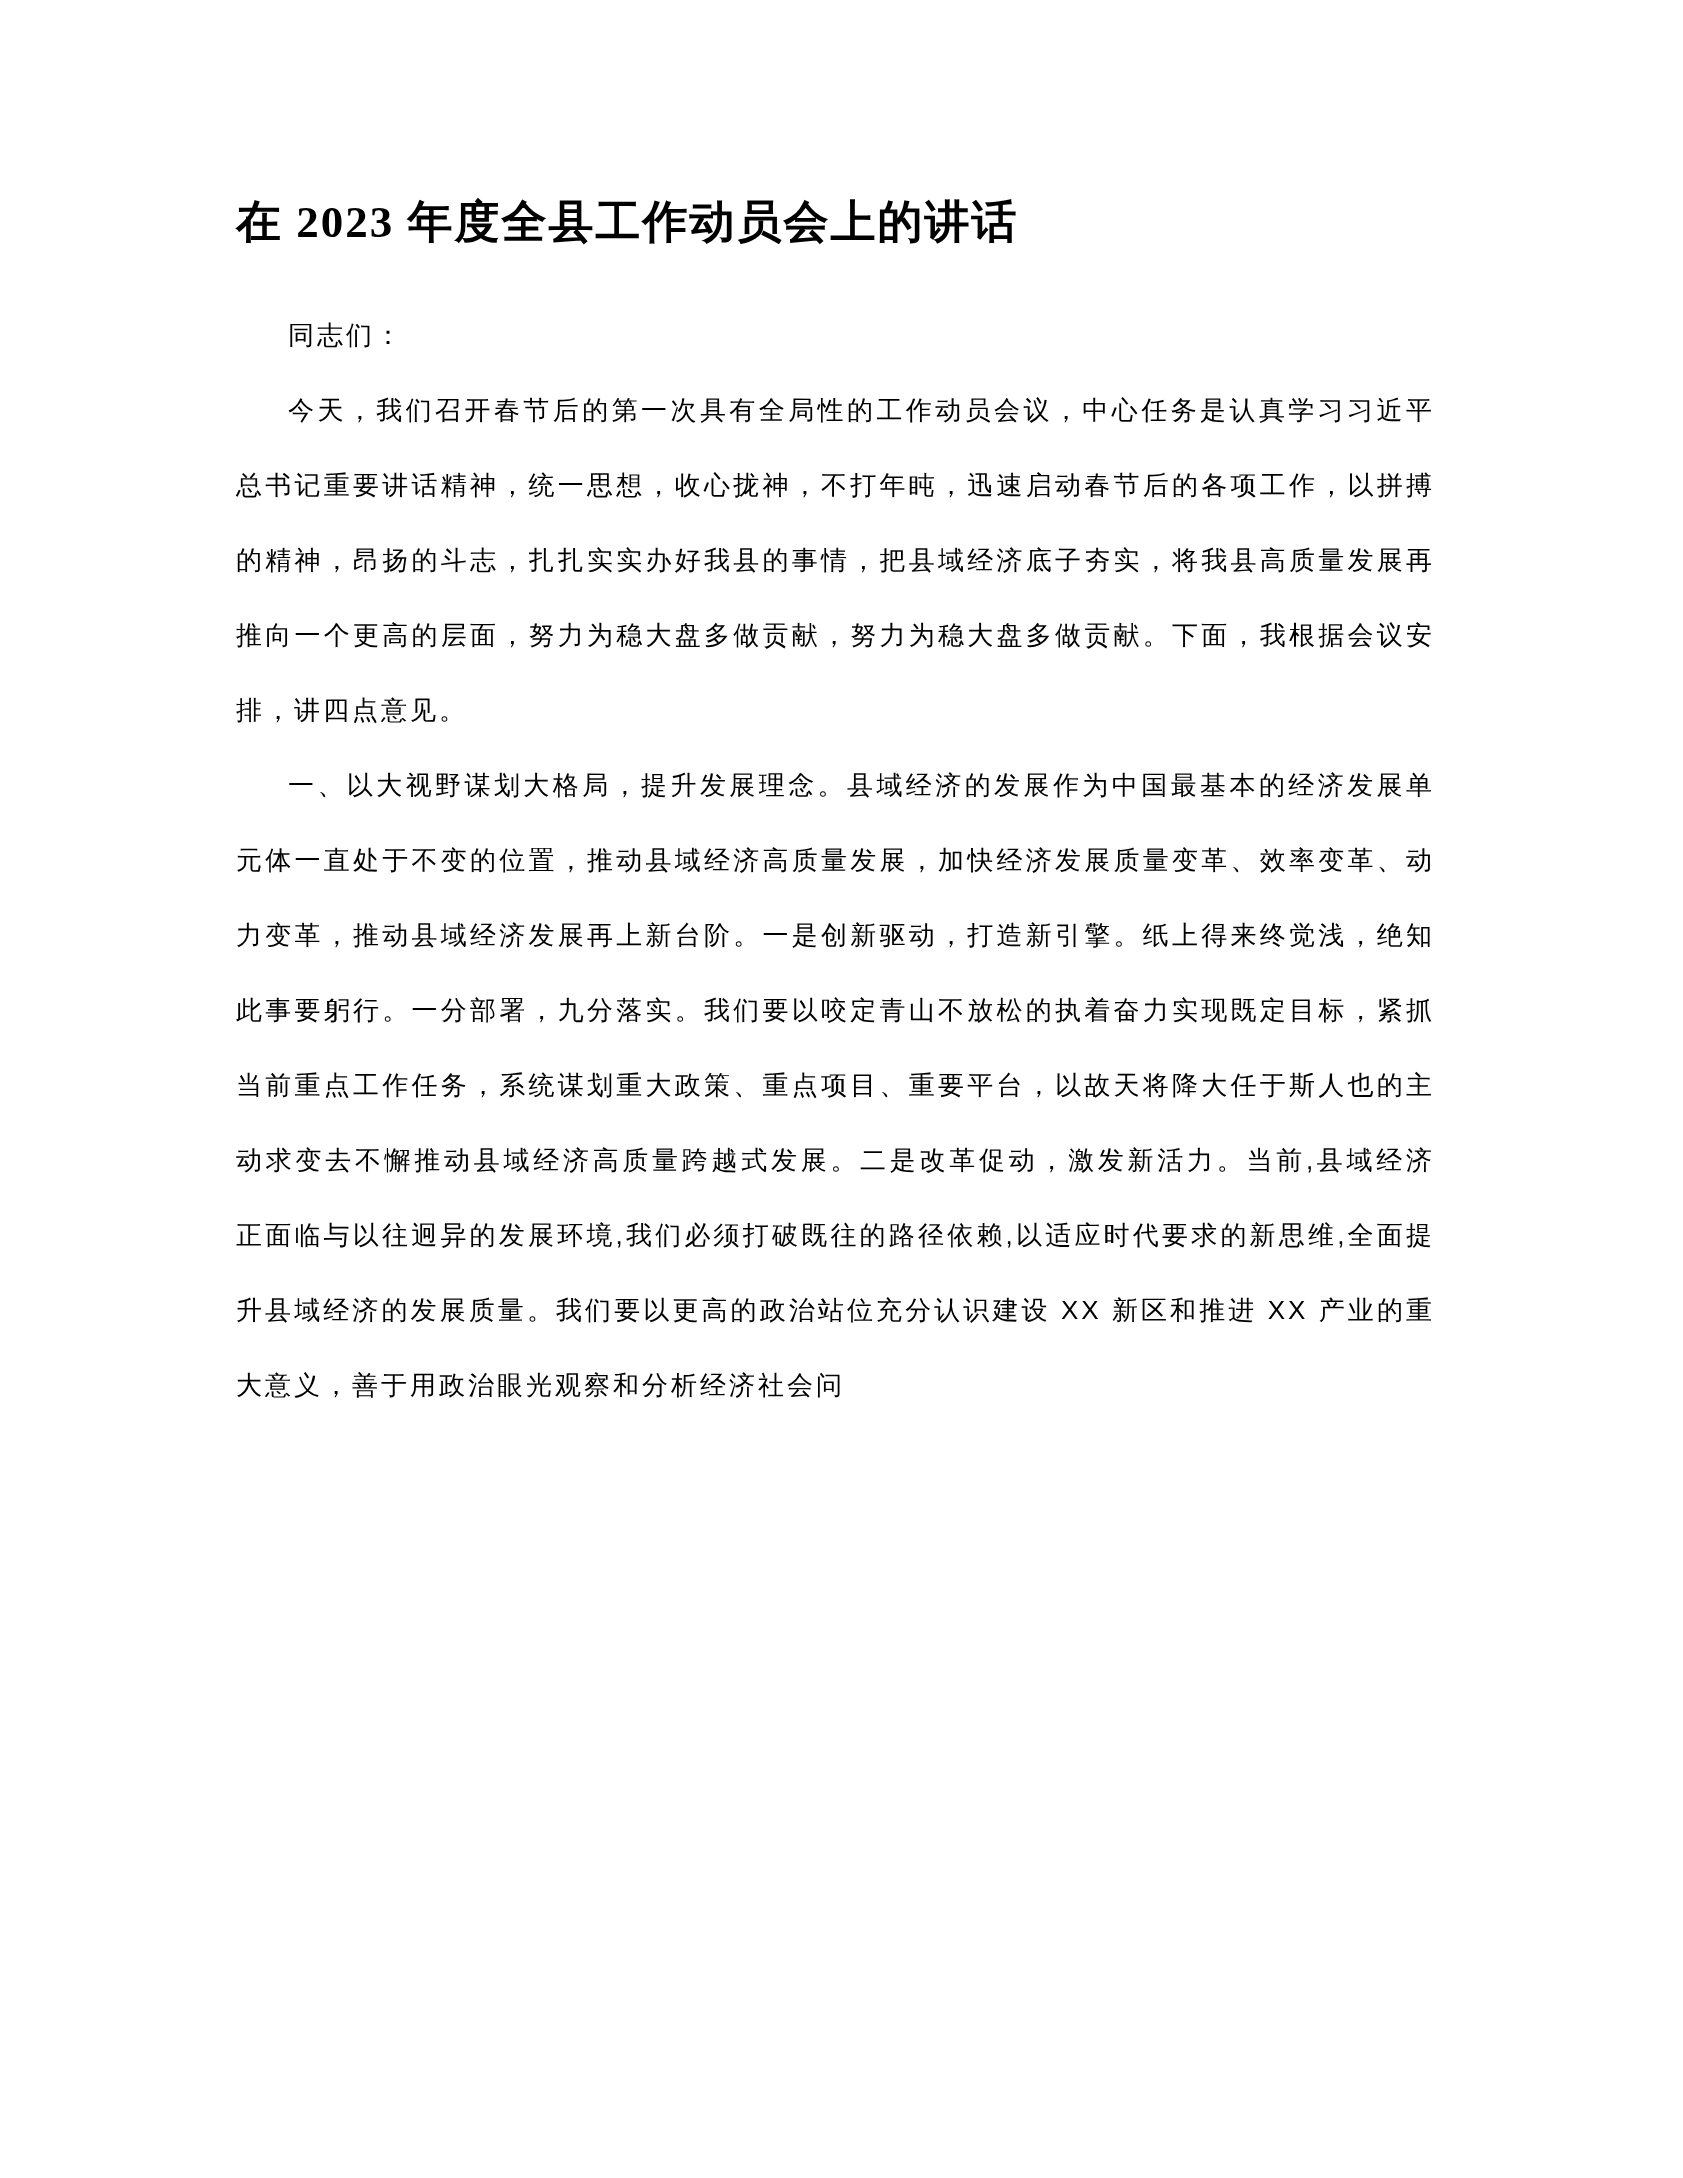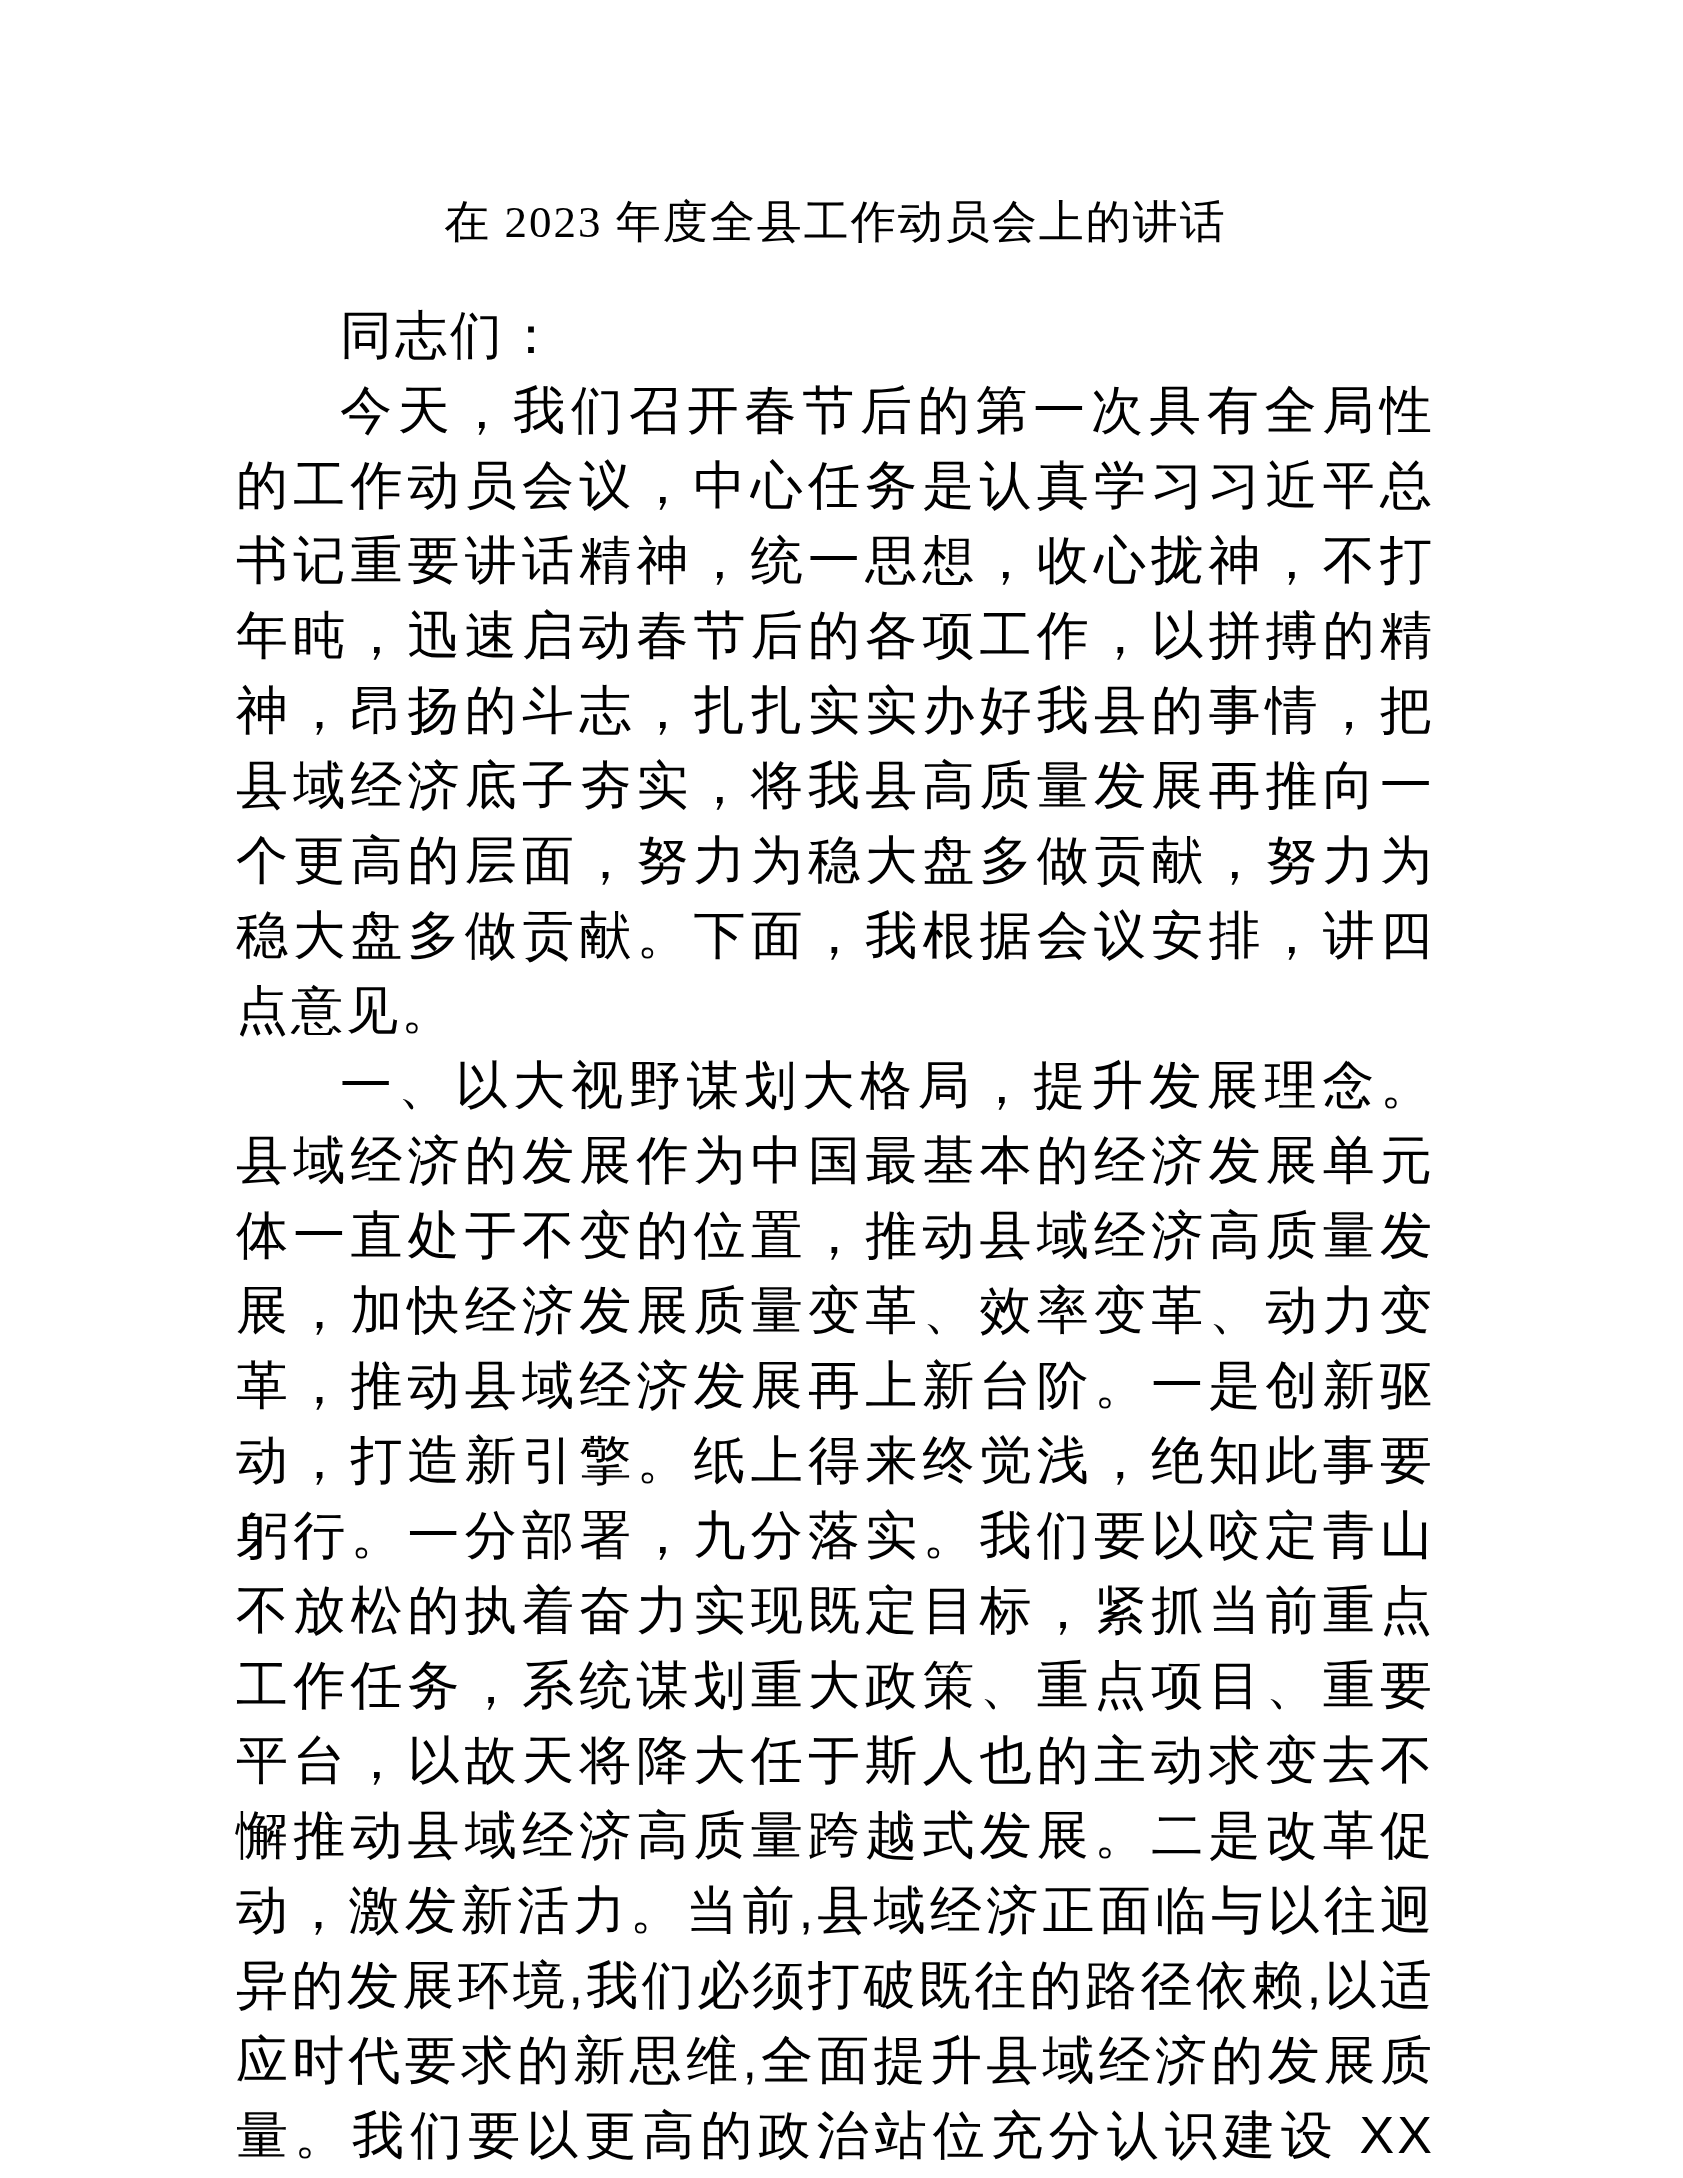--- a/index.html
+++ b/index.html
@@ -15,32 +15,31 @@
     width: 1683px;
     height: 2178px;
     background: #ffffff;
     color: #000000;
     padding: 193px 248px 0 236px;
     font-family: "Liberation Sans", sans-serif;
     overflow: hidden;
   }
 
   .doc-title {
-    text-align: center;
     font-size: 45px;
-    font-weight: normal;
+    font-weight: bold;
     font-family: "Liberation Serif", serif;
     letter-spacing: 2px;
     line-height: 1.3;
     margin-bottom: 46px;
     color: #000000;
   }
 
   .doc-body p {
-    font-size: 52px;
+    font-size: 26px;
     line-height: 75px;
     text-align: justify;
     text-justify: inter-ideograph;
     text-indent: 2em;
     letter-spacing: 3px;
     color: #000000;
     word-break: break-all;
   }
 </style>
 </head>

